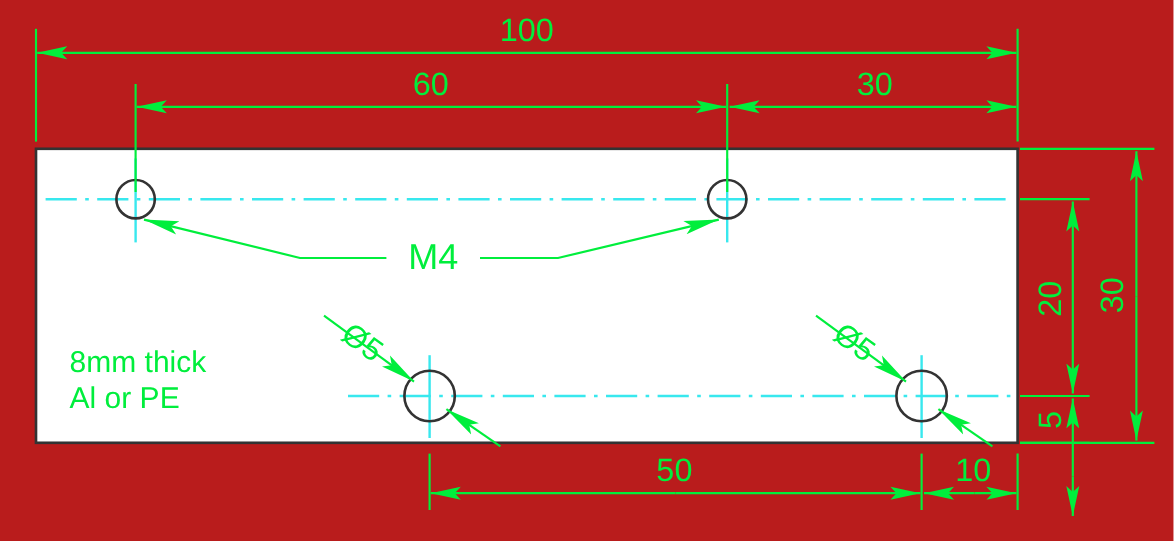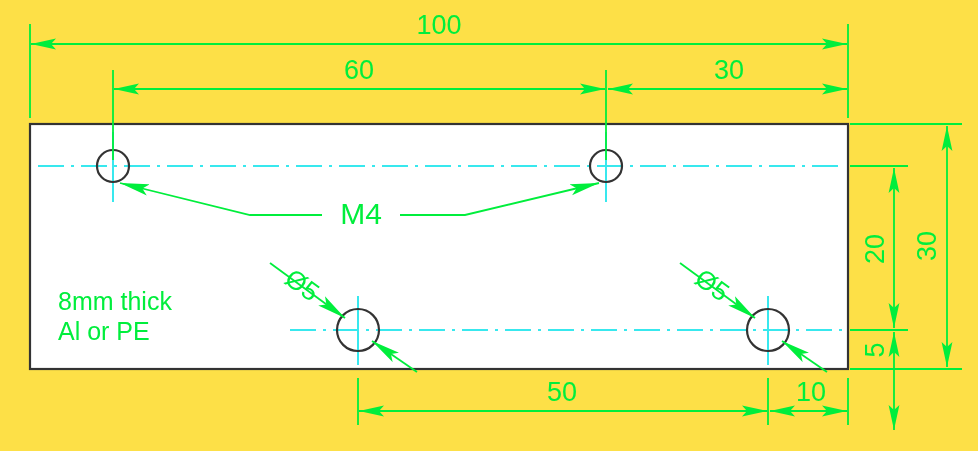--- a/index.html
+++ b/index.html
@@ -8,21 +8,21 @@
     padding: 0;
     background: #ffffff;
   }
   body {
     font-family: "Liberation Sans", sans-serif;
   }
   #drawing-root {
     position: relative;
     width: 978px;
     height: 451px;
-    background: #fde047;
+    background: #b91c1c;
     overflow: hidden;
   }
   #drawing-svg {
     display: block;
     width: 978px;
     height: 451px;
   }
   text {
     font-family: "Liberation Sans", sans-serif;
   }

